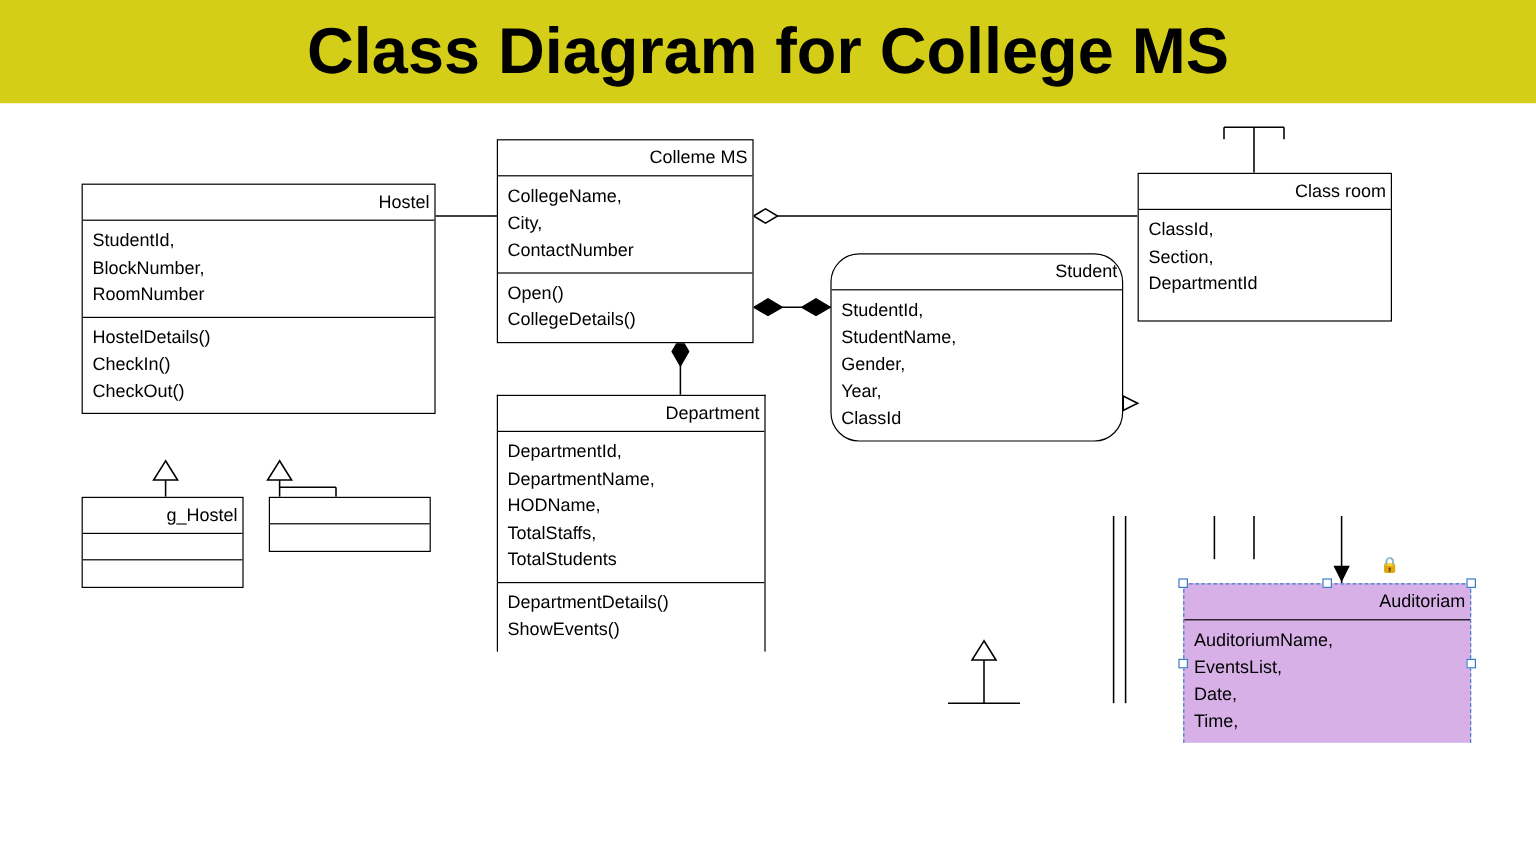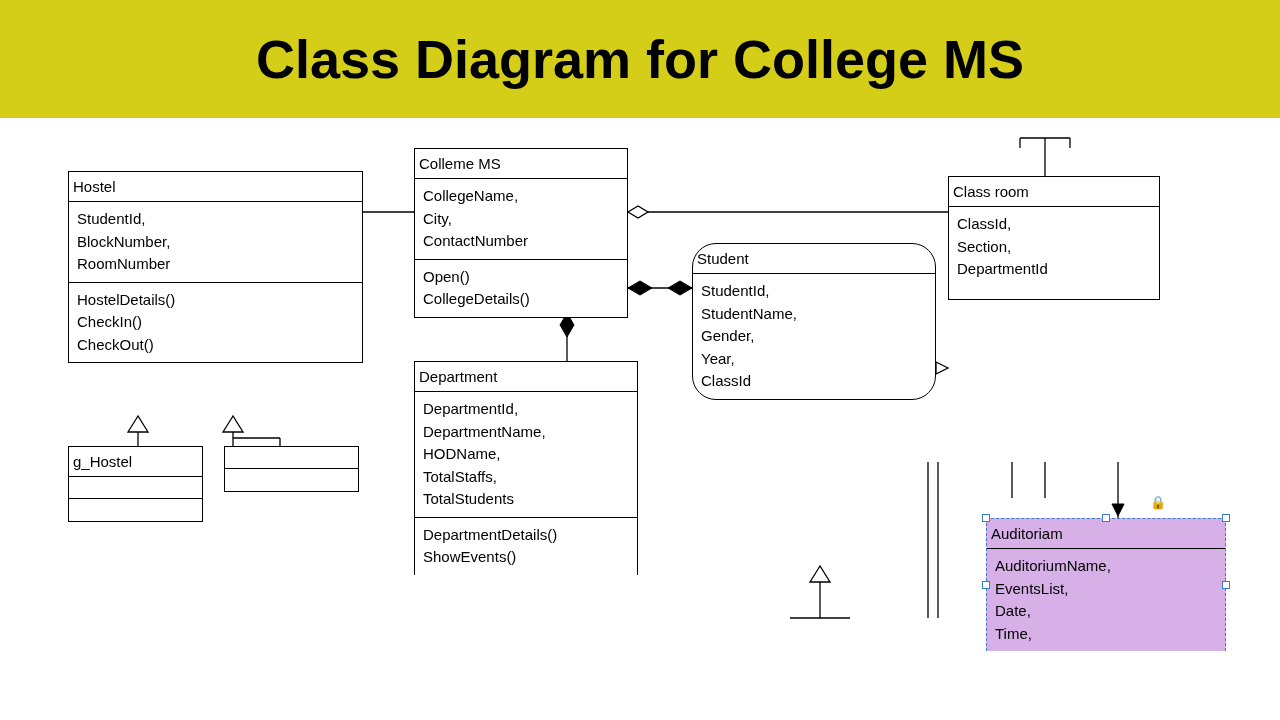--- a/index.html
+++ b/index.html
@@ -11,36 +11,36 @@
     height: 720px;
     position: relative;
     overflow: hidden;
   }
   .title-banner {
     background: #d4ce18;
     color: #000;
     font-size: 54px;
     font-weight: 800;
     text-align: center;
-    padding: 28px 0;
+    padding: 12px 0;
     width: 100%;
   }
   .canvas {
     position: relative;
     width: 100%;
     height: 600px;
   }
   .class-box {
     position: absolute;
     border: 1.5px solid #000;
     background: #fff;
     font-size: 15px;
   }
   .class-box .name {
-    text-align: left;
+    text-align: right;
     padding: 6px 4px;
     border-bottom: 1.5px solid #000;
   }
   .class-box .section {
     padding: 6px 8px;
     border-bottom: 1.5px solid #000;
     line-height: 1.5;
     white-space: pre-line;
   }
   .class-box .section:last-child { border-bottom: none; }
@@ -112,21 +112,21 @@
     <line x1="1012" y1="344" x2="1012" y2="380" stroke="#000" stroke-width="1.3"></line>
 
     <polygon points="820,448 810,464 830,464" fill="#fff" stroke="#000" stroke-width="1.3"></polygon>
     <line x1="820" y1="464" x2="820" y2="500" stroke="#000" stroke-width="1.3"></line>
     <line x1="790" y1="500" x2="850" y2="500" stroke="#000" stroke-width="1.3"></line>
 
     <line x1="938" y1="344" x2="938" y2="500" stroke="#000" stroke-width="1.3"></line>
     <line x1="928" y1="344" x2="928" y2="500" stroke="#000" stroke-width="1.3"></line>
   </svg>
 
-  <div class="class-box" style="left:68px; top:53px; width:295px;">
+  <div class="class-box" style="left:68px; top:67px; width:295px;">
     <div class="name">Hostel</div>
     <div class="section"> StudentId,
 BlockNumber,
 RoomNumber</div>
     <div class="section">HostelDetails()
 CheckIn()
 CheckOut()</div>
   </div>
 
   <div class="class-box" style="left:414px; top:30px; width:214px;">

